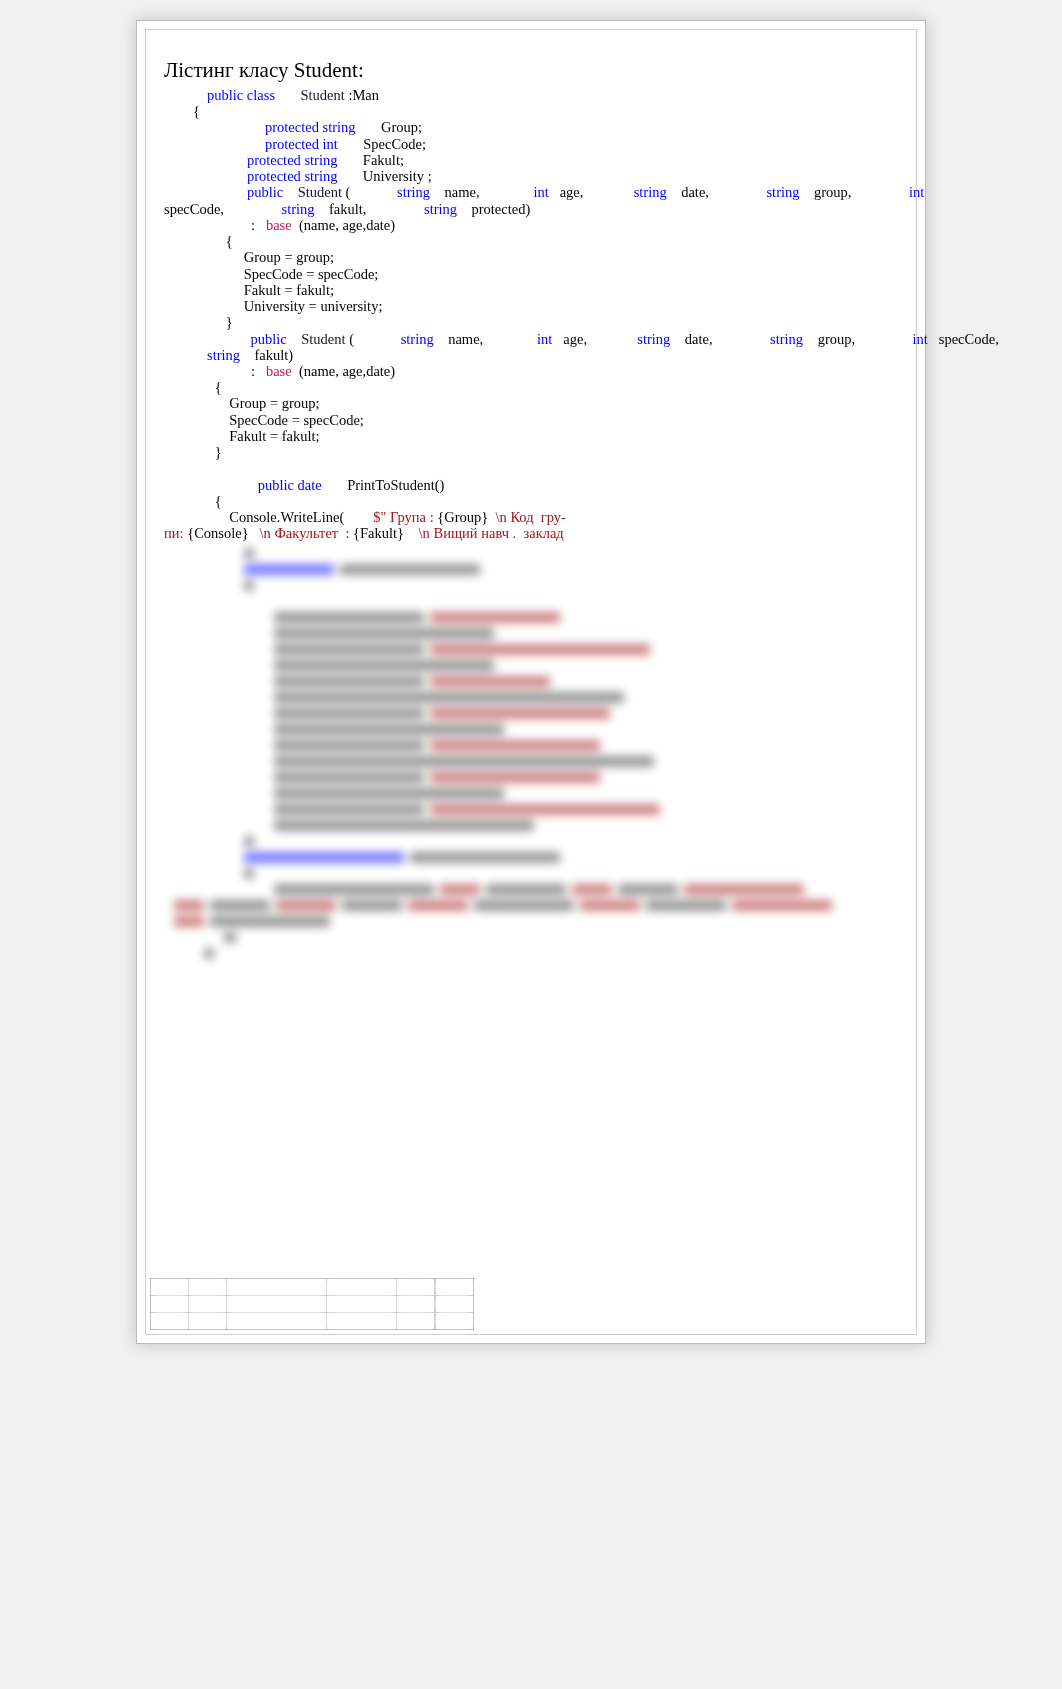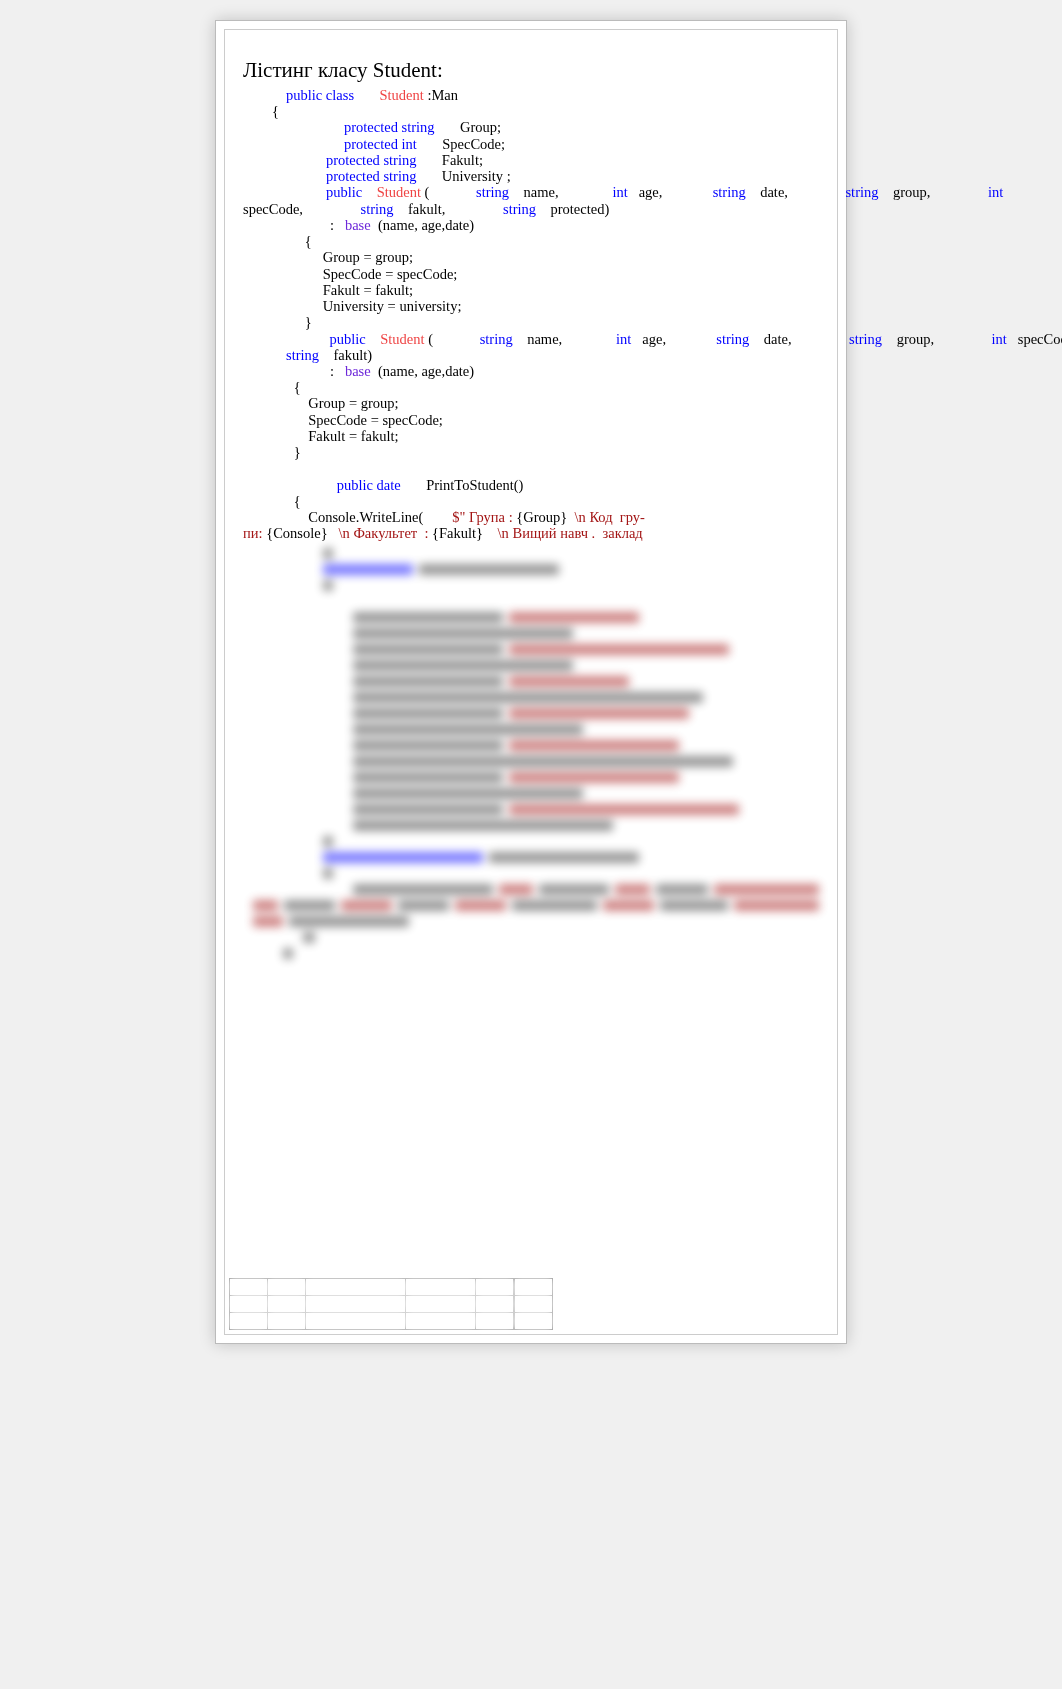--- a/index.html
+++ b/index.html
@@ -11,21 +11,21 @@
       background: #f0f0f0;
       font-family: "Times New Roman", serif;
       padding: 20px;
       width: 1062px;
     }
     .page-shadow {
       background: #fff;
       border: 1px solid #bbb;
       box-shadow: 0 0 15px rgba(0,0,0,0.2);
       padding: 8px;
-      width: 632px;
+      width: 790px;
       margin: 0 auto;
     }
     .page-inner {
       border: 1px solid #ccc;
       padding: 28px 18px 10px 18px;
       min-height: 1140px;
       position: relative;
     }
     .heading {
       font-size: 21px;
@@ -33,22 +33,22 @@
       color: #000;
     }
     .code-area {
       font-family: "Times New Roman", serif;
       font-size: 14.5px;
       line-height: 1.12;
       white-space: pre;
       color: #000;
     }
     .kw { color: #0000ff; margin-left: 43px; }
-    .type { color: #ef4444; margin-top: 42px; }
-    .base { color: #6d28d9; }
+    .type { color: #0f172a; margin-top: 42px; }
+    .base { color: #be185d; }
     .str { color: #a31515; }
     .blurred-section {
       filter: blur(5px);
       opacity: 0.75;
       margin-top: 6px;
     }
     .blurry-line {
       height: 15px;
       margin-bottom: 1px;
       display: flex;

